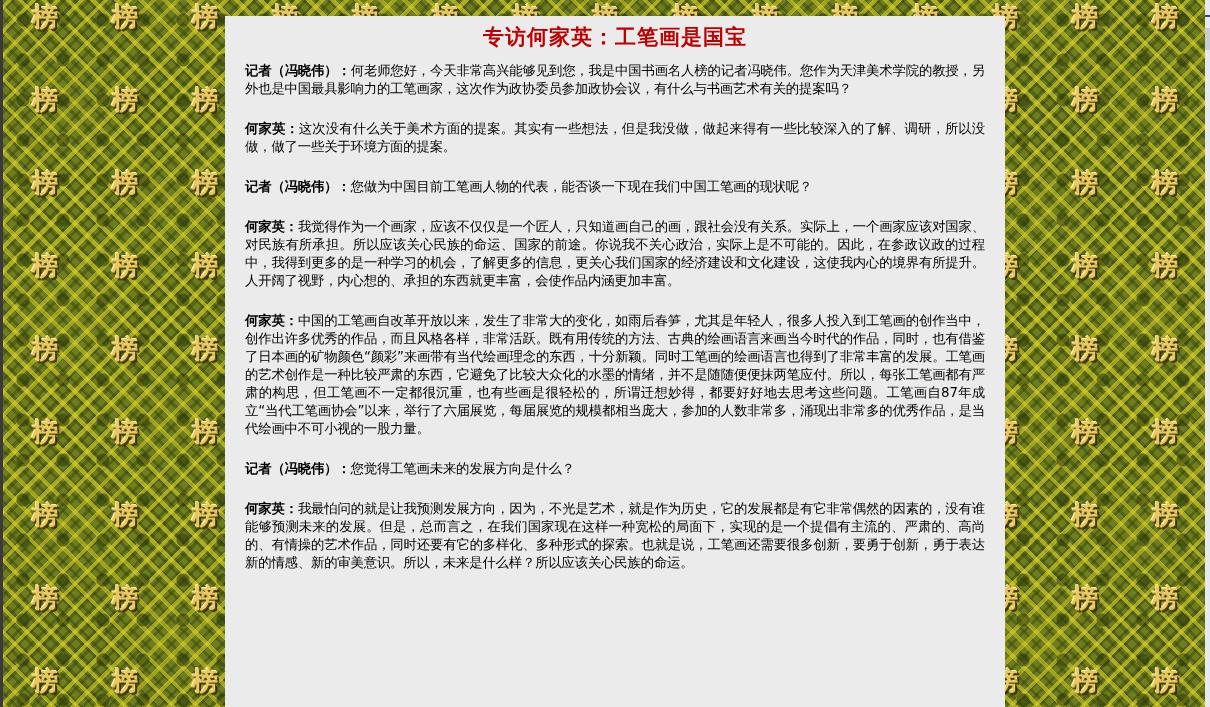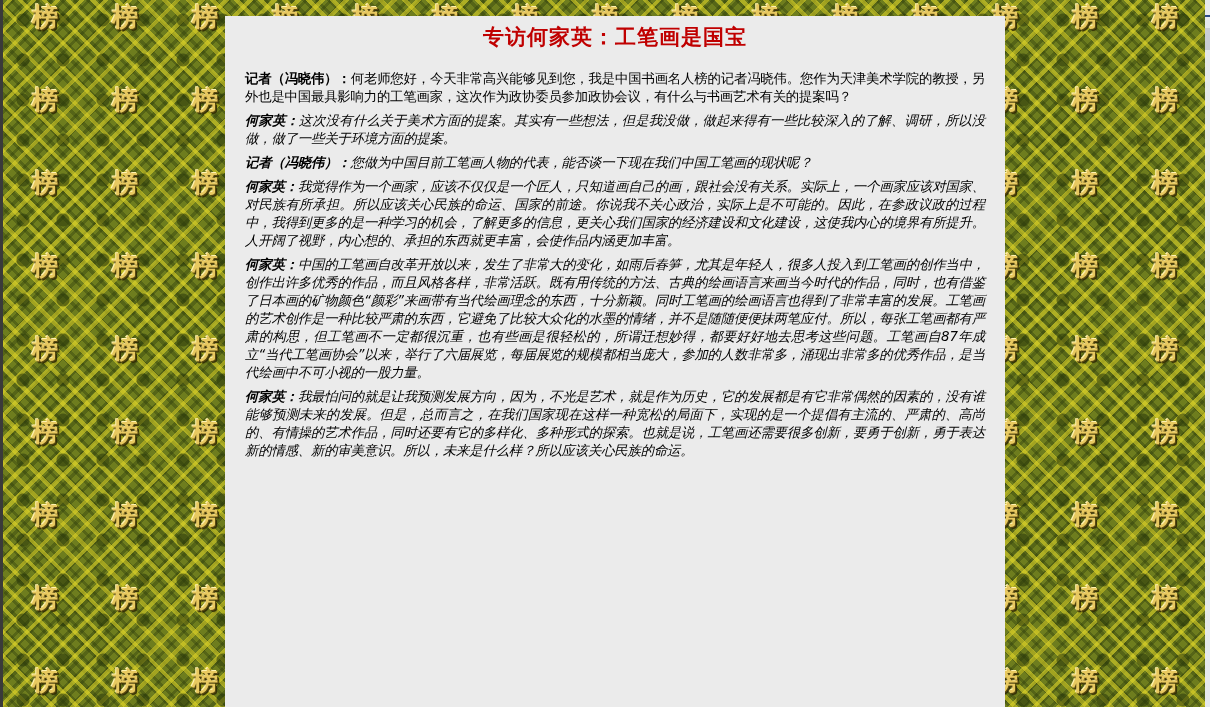--- a/index.html
+++ b/index.html
@@ -77,22 +77,22 @@
   .qa {
     font-family: "DejaVu Sans", sans-serif;
     font-size: 13.4px;
     line-height: 18px;
     color: #000;
     margin: 0;
     text-align: justify;
     letter-spacing: -0.2px;
   }
   .qa .speaker { font-weight: bold; }
-  .qa.q1 { margin-top: 17px; }
-  .qa + .qa { margin-top: 6px; font-style: italic; }
+  .qa.q1 { margin-top: 9px; }
+  .qa + .qa { margin-top: 22px; }
 </style>
 </head>
 <body>
 
 <div class="window-border-left"></div>
 
 <div class="bg" id="bg">
     <span class="tile-glyph" style="left: 27px; top: 2px;">榜</span>
     <span class="tile-glyph" style="left: 107px; top: 2px;">榜</span>
     <span class="tile-glyph" style="left: 187px; top: 2px;">榜</span>
@@ -247,15 +247,18 @@
   <p class="qa">
     <span class="speaker">记者（冯晓伟）</span><span class="speaker">：</span><span>您做为中国目前工笔画人物的代表，能否谈一下现在我们中国工笔画的现状呢？</span>
   </p>
   <p class="qa">
     <span class="speaker">何家英</span><span class="speaker">：</span><span>我觉得作为一个画家，应该不仅仅是一个匠人，只知道画自己的画，跟社会没有关系。实际上，一个画家应该对国家、对民族有所承担。所以应该关心民族的命运、国家的前途。你说我不关心政治，实际上是不可能的。因此，在参政议政的过程中，我得到更多的是一种学习的机会，了解更多的信息，更关心我们国家的经济建设和文化建设，这使我内心的境界有所提升。人开阔了视野，内心想的、承担的东西就更丰富，会使作品内涵更加丰富。</span>
   </p>
   <p class="qa">
     <span class="speaker">何家英</span><span class="speaker">：</span><span>中国的工笔画自改革开放以来，发生了非常大的变化，如雨后春笋，尤其是年轻人，很多人投入到工笔画的创作当中，创作出许多优秀的作品，而且风格各样，非常活跃。既有用传统的方法、古典的绘画语言来画当今时代的作品，同时，也有借鉴了日本画的矿物颜色“颜彩”来画带有当代绘画理念的东西，十分新颖。同时工笔画的绘画语言也得到了非常丰富的发展。工笔画的艺术创作是一种比较严肃的东西，它避免了比较大众化的水墨的情绪，并不是随随便便抹两笔应付。所以，每张工笔画都有严肃的构思，但工笔画不一定都很沉重，也有些画是很轻松的，所谓迁想妙得，都要好好地去思考这些问题。工笔画自87年成立“当代工笔画协会”以来，举行了六届展览，每届展览的规模都相当庞大，参加的人数非常多，涌现出非常多的优秀作品，是当代绘画中不可小视的一股力量。</span>
   </p>
   <p class="qa">
+    <span class="speaker">记者（冯晓伟）</span><span class="speaker">：</span><span>您觉得工笔画未来的发展方向是什么？</span>
+  </p>
+  <p class="qa">
     <span class="speaker">何家英</span><span class="speaker">：</span><span>我最怕问的就是让我预测发展方向，因为，不光是艺术，就是作为历史，它的发展都是有它非常偶然的因素的，没有谁能够预测未来的发展。但是，总而言之，在我们国家现在这样一种宽松的局面下，实现的是一个提倡有主流的、严肃的、高尚的、有情操的艺术作品，同时还要有它的多样化、多种形式的探索。也就是说，工笔画还需要很多创新，要勇于创新，勇于表达新的情感、新的审美意识。所以，未来是什么样？所以应该关心民族的命运。</span>
   </p>
 </div>
 
 </body></html>

